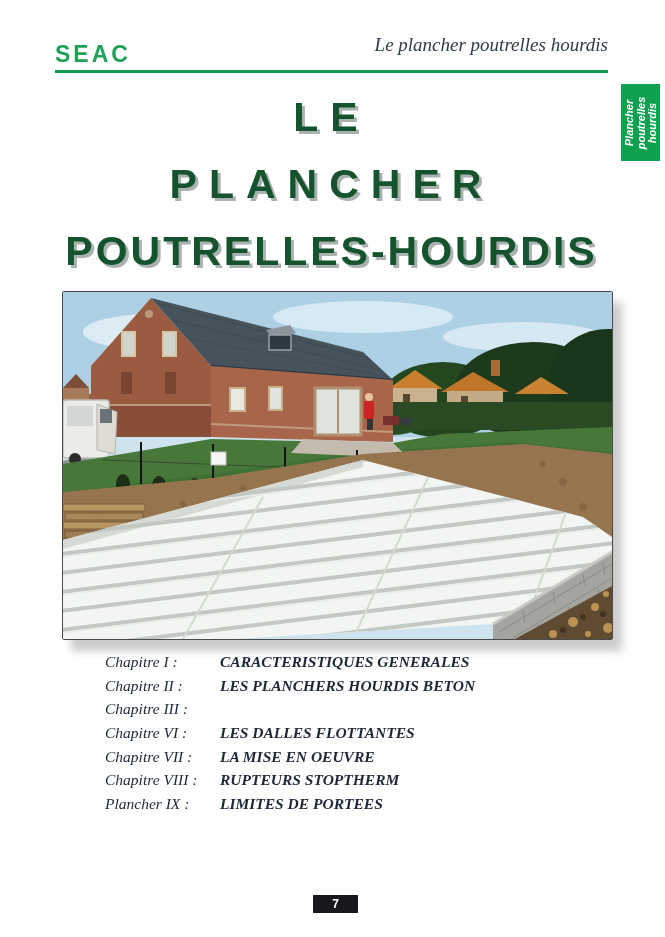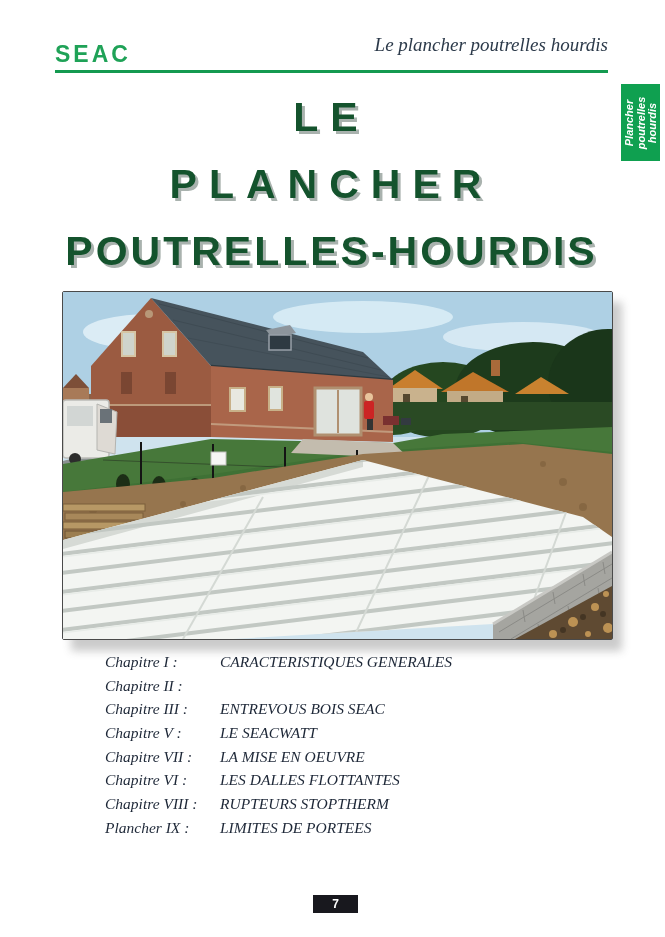--- a/index.html
+++ b/index.html
@@ -33,21 +33,21 @@
   .photo-frame{position:absolute;left:62px;top:291px;width:549px;height:347px;
                border:1px solid #4a4a4a;border-radius:2px;
                box-shadow:9px 11px 9px rgba(70,70,70,0.28);background:#cfe3ee;}
   .photo-frame svg{display:block;width:549px;height:347px;}
 
   
   .chapters{position:absolute;left:105px;top:653px;width:480px;
             font-family:"Liberation Serif",serif;font-style:italic;color:#1d2737;}
   .chapter-row{display:flex;align-items:flex-start;height:23.7px;}
   .chapter-label{width:115px;flex:0 0 115px;font-size:15.5px;}
-  .chapter-title{font-weight:normal;font-size:15.5px;white-space:nowrap;}
+  .chapter-title{font-weight:bold;font-size:15.5px;white-space:nowrap;}
 
   
   .page-footer{position:absolute;left:313px;top:895px;width:45px;height:18px;background:#18181e;
                color:#ffffff;font-weight:bold;font-size:12px;display:flex;
                align-items:center;justify-content:center;font-family:"Liberation Sans",sans-serif;}
 </style>
 </head>
 <body>
 
 <div class="page">
@@ -288,38 +288,34 @@
     </svg>
   </div>
 
   <div class="chapters">
     <div class="chapter-row">
       <span class="chapter-label">Chapitre I :</span>
       <span class="chapter-title">CARACTERISTIQUES GENERALES</span>
     </div>
     <div class="chapter-row">
       <span class="chapter-label">Chapitre II :</span>
+      <span class="chapter-title">LES PLANCHERS HOURDIS BETON</span>
     </div>
     <div class="chapter-row">
       <span class="chapter-label">Chapitre III :</span>
-      <span class="chapter-title">ENTREVOUS BOIS SEAC</span>
-    </div>
-    <div class="chapter-row">
-      <span class="chapter-label">Chapitre V :</span>
-      <span class="chapter-title">LE SEACWATT</span>
+    </div>
+    <div class="chapter-row">
+      <span class="chapter-label">Chapitre VI :</span>
+      <span class="chapter-title">LES DALLES FLOTTANTES</span>
     </div>
     <div class="chapter-row">
       <span class="chapter-label">Chapitre VII :</span>
       <span class="chapter-title">LA MISE EN OEUVRE</span>
     </div>
     <div class="chapter-row">
-      <span class="chapter-label">Chapitre VI :</span>
-      <span class="chapter-title">LES DALLES FLOTTANTES</span>
-    </div>
-    <div class="chapter-row">
       <span class="chapter-label">Chapitre VIII :</span>
       <span class="chapter-title">RUPTEURS STOPTHERM</span>
     </div>
     <div class="chapter-row">
       <span class="chapter-label">Plancher IX :</span>
       <span class="chapter-title">LIMITES DE PORTEES</span>
     </div>
   </div>
 
   <div class="page-footer">

